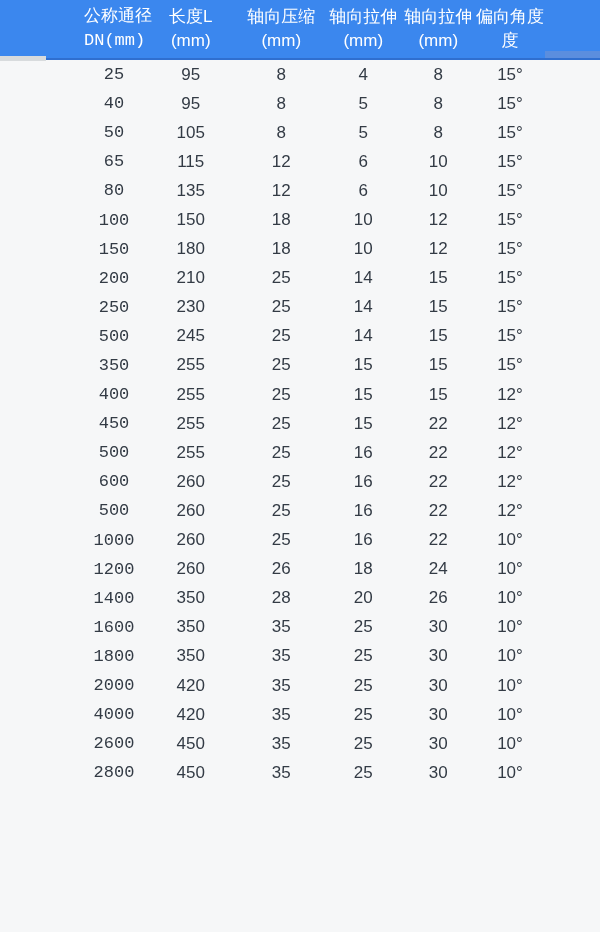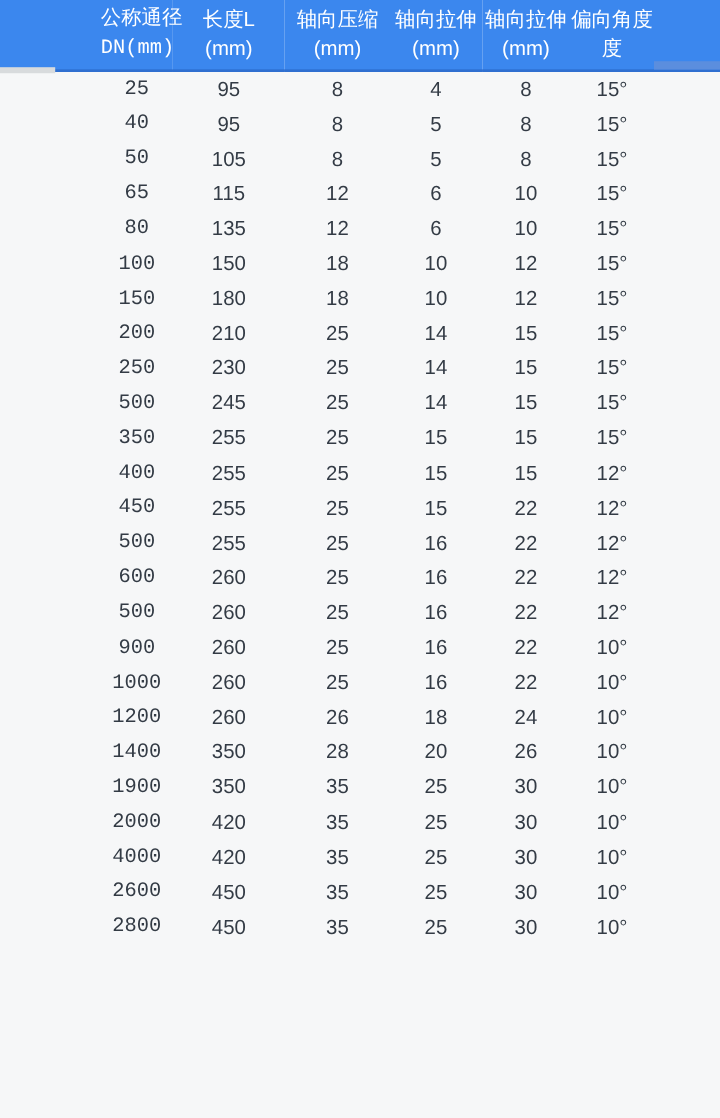--- a/index.html
+++ b/index.html
@@ -227,28 +227,20 @@
         </tr>
         <tr>
           <td>500</td>
           <td>260</td>
           <td>25</td>
           <td>16</td>
           <td>22</td>
           <td>12°</td>
         </tr>
         <tr>
-          <td>900</td>
-          <td>260</td>
-          <td>25</td>
-          <td>16</td>
-          <td>22</td>
-          <td>10°</td>
-        </tr>
-        <tr>
           <td>1000</td>
           <td>260</td>
           <td>25</td>
           <td>16</td>
           <td>22</td>
           <td>10°</td>
         </tr>
         <tr>
           <td>1200</td>
           <td>260</td>
@@ -259,21 +251,29 @@
         </tr>
         <tr>
           <td>1400</td>
           <td>350</td>
           <td>28</td>
           <td>20</td>
           <td>26</td>
           <td>10°</td>
         </tr>
         <tr>
-          <td>1900</td>
+          <td>1600</td>
+          <td>350</td>
+          <td>35</td>
+          <td>25</td>
+          <td>30</td>
+          <td>10°</td>
+        </tr>
+        <tr>
+          <td>1800</td>
           <td>350</td>
           <td>35</td>
           <td>25</td>
           <td>30</td>
           <td>10°</td>
         </tr>
         <tr>
           <td>2000</td>
           <td>420</td>
           <td>35</td>

